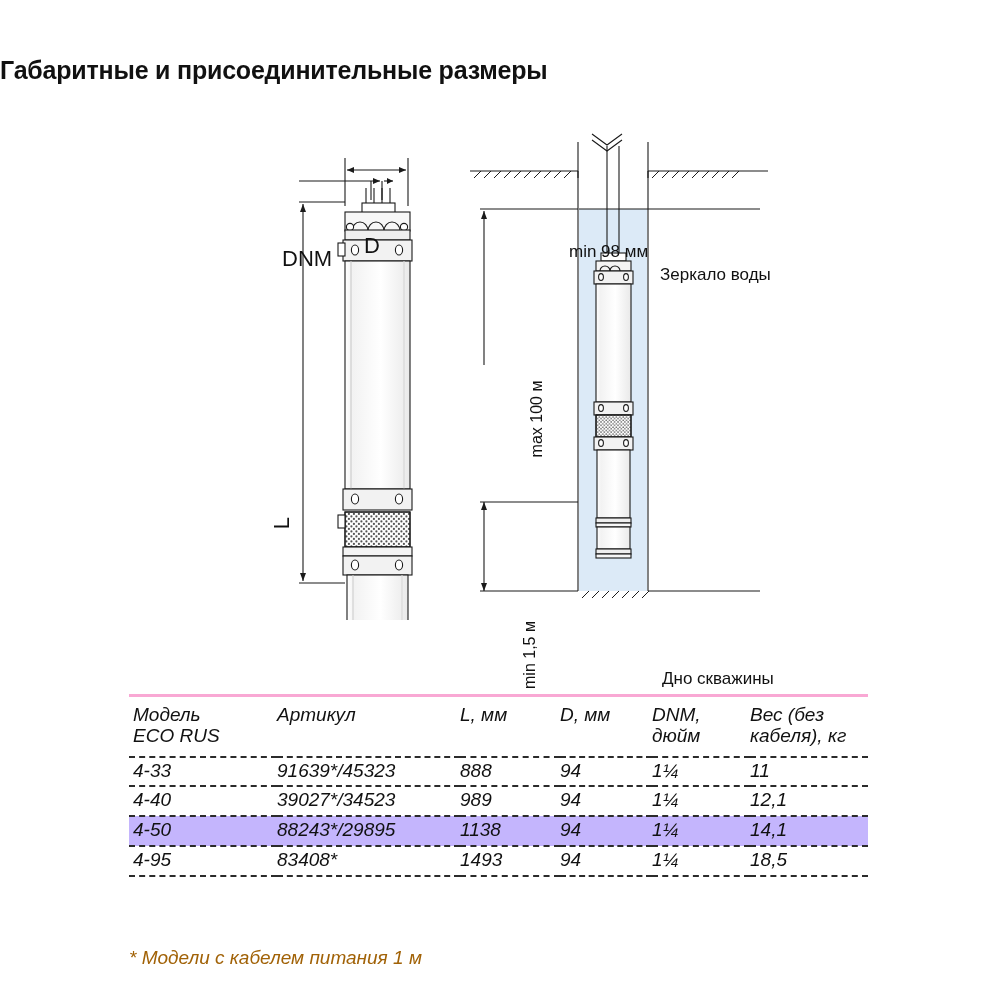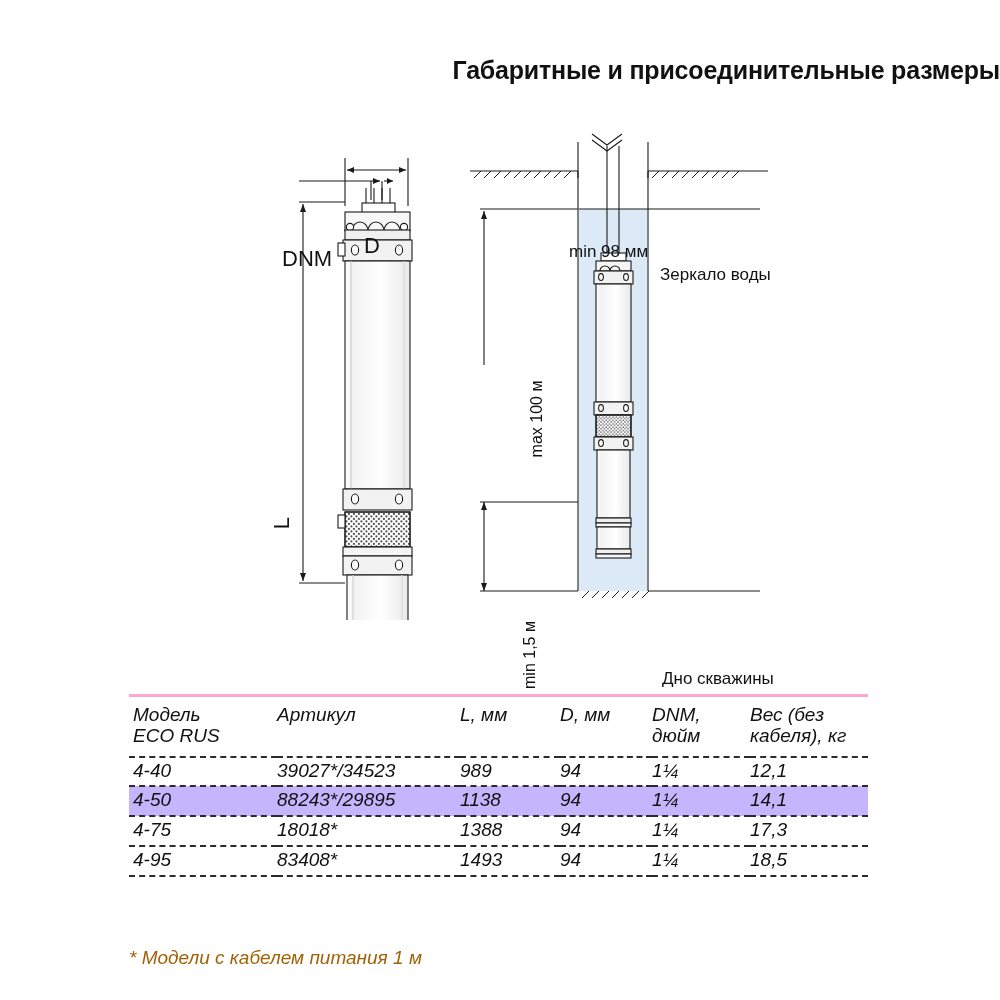--- a/index.html
+++ b/index.html
@@ -19,21 +19,21 @@
     position: absolute;
     inset: 0;
   }
 
   
   .main-title {
     position: absolute;
     left: 0;
     right: 0;
     top: 56px;
-    text-align: right;
+    text-align: left;
     font-size: 25px;
     font-weight: bold;
     letter-spacing: -0.2px;
     color: #111;
   }
 
   
   .drawings {
     position: absolute;
     left: 0;
@@ -358,44 +358,44 @@
             <span>дюйм</span>
           </th>
           <th class="c5">
             <span>Вес (без</span><br>
             <span>кабеля), кг</span>
           </th>
         </tr>
       </thead>
       <tbody id="table-body">
           <tr>
+            <td class="c0">4-33</td>
+            <td class="c1">91639*/45323</td>
+            <td class="c2">888</td>
+            <td class="c3">94</td>
+            <td class="c4">1¼</td>
+            <td class="c5">11</td>
+          </tr>
+          <tr>
             <td class="c0">4-40</td>
             <td class="c1">39027*/34523</td>
             <td class="c2">989</td>
             <td class="c3">94</td>
             <td class="c4">1¼</td>
             <td class="c5">12,1</td>
           </tr>
           <tr class="row-highlight">
             <td class="c0">4-50</td>
             <td class="c1">88243*/29895</td>
             <td class="c2">1138</td>
             <td class="c3">94</td>
             <td class="c4">1¼</td>
             <td class="c5">14,1</td>
           </tr>
           <tr>
-            <td class="c0">4-75</td>
-            <td class="c1">18018*</td>
-            <td class="c2">1388</td>
-            <td class="c3">94</td>
-            <td class="c4">1¼</td>
-            <td class="c5">17,3</td>
-          </tr>
-          <tr>
             <td class="c0">4-95</td>
             <td class="c1">83408*</td>
             <td class="c2">1493</td>
             <td class="c3">94</td>
             <td class="c4">1¼</td>
             <td class="c5">18,5</td>
           </tr>
         </tbody>
     </table>
   </div>

